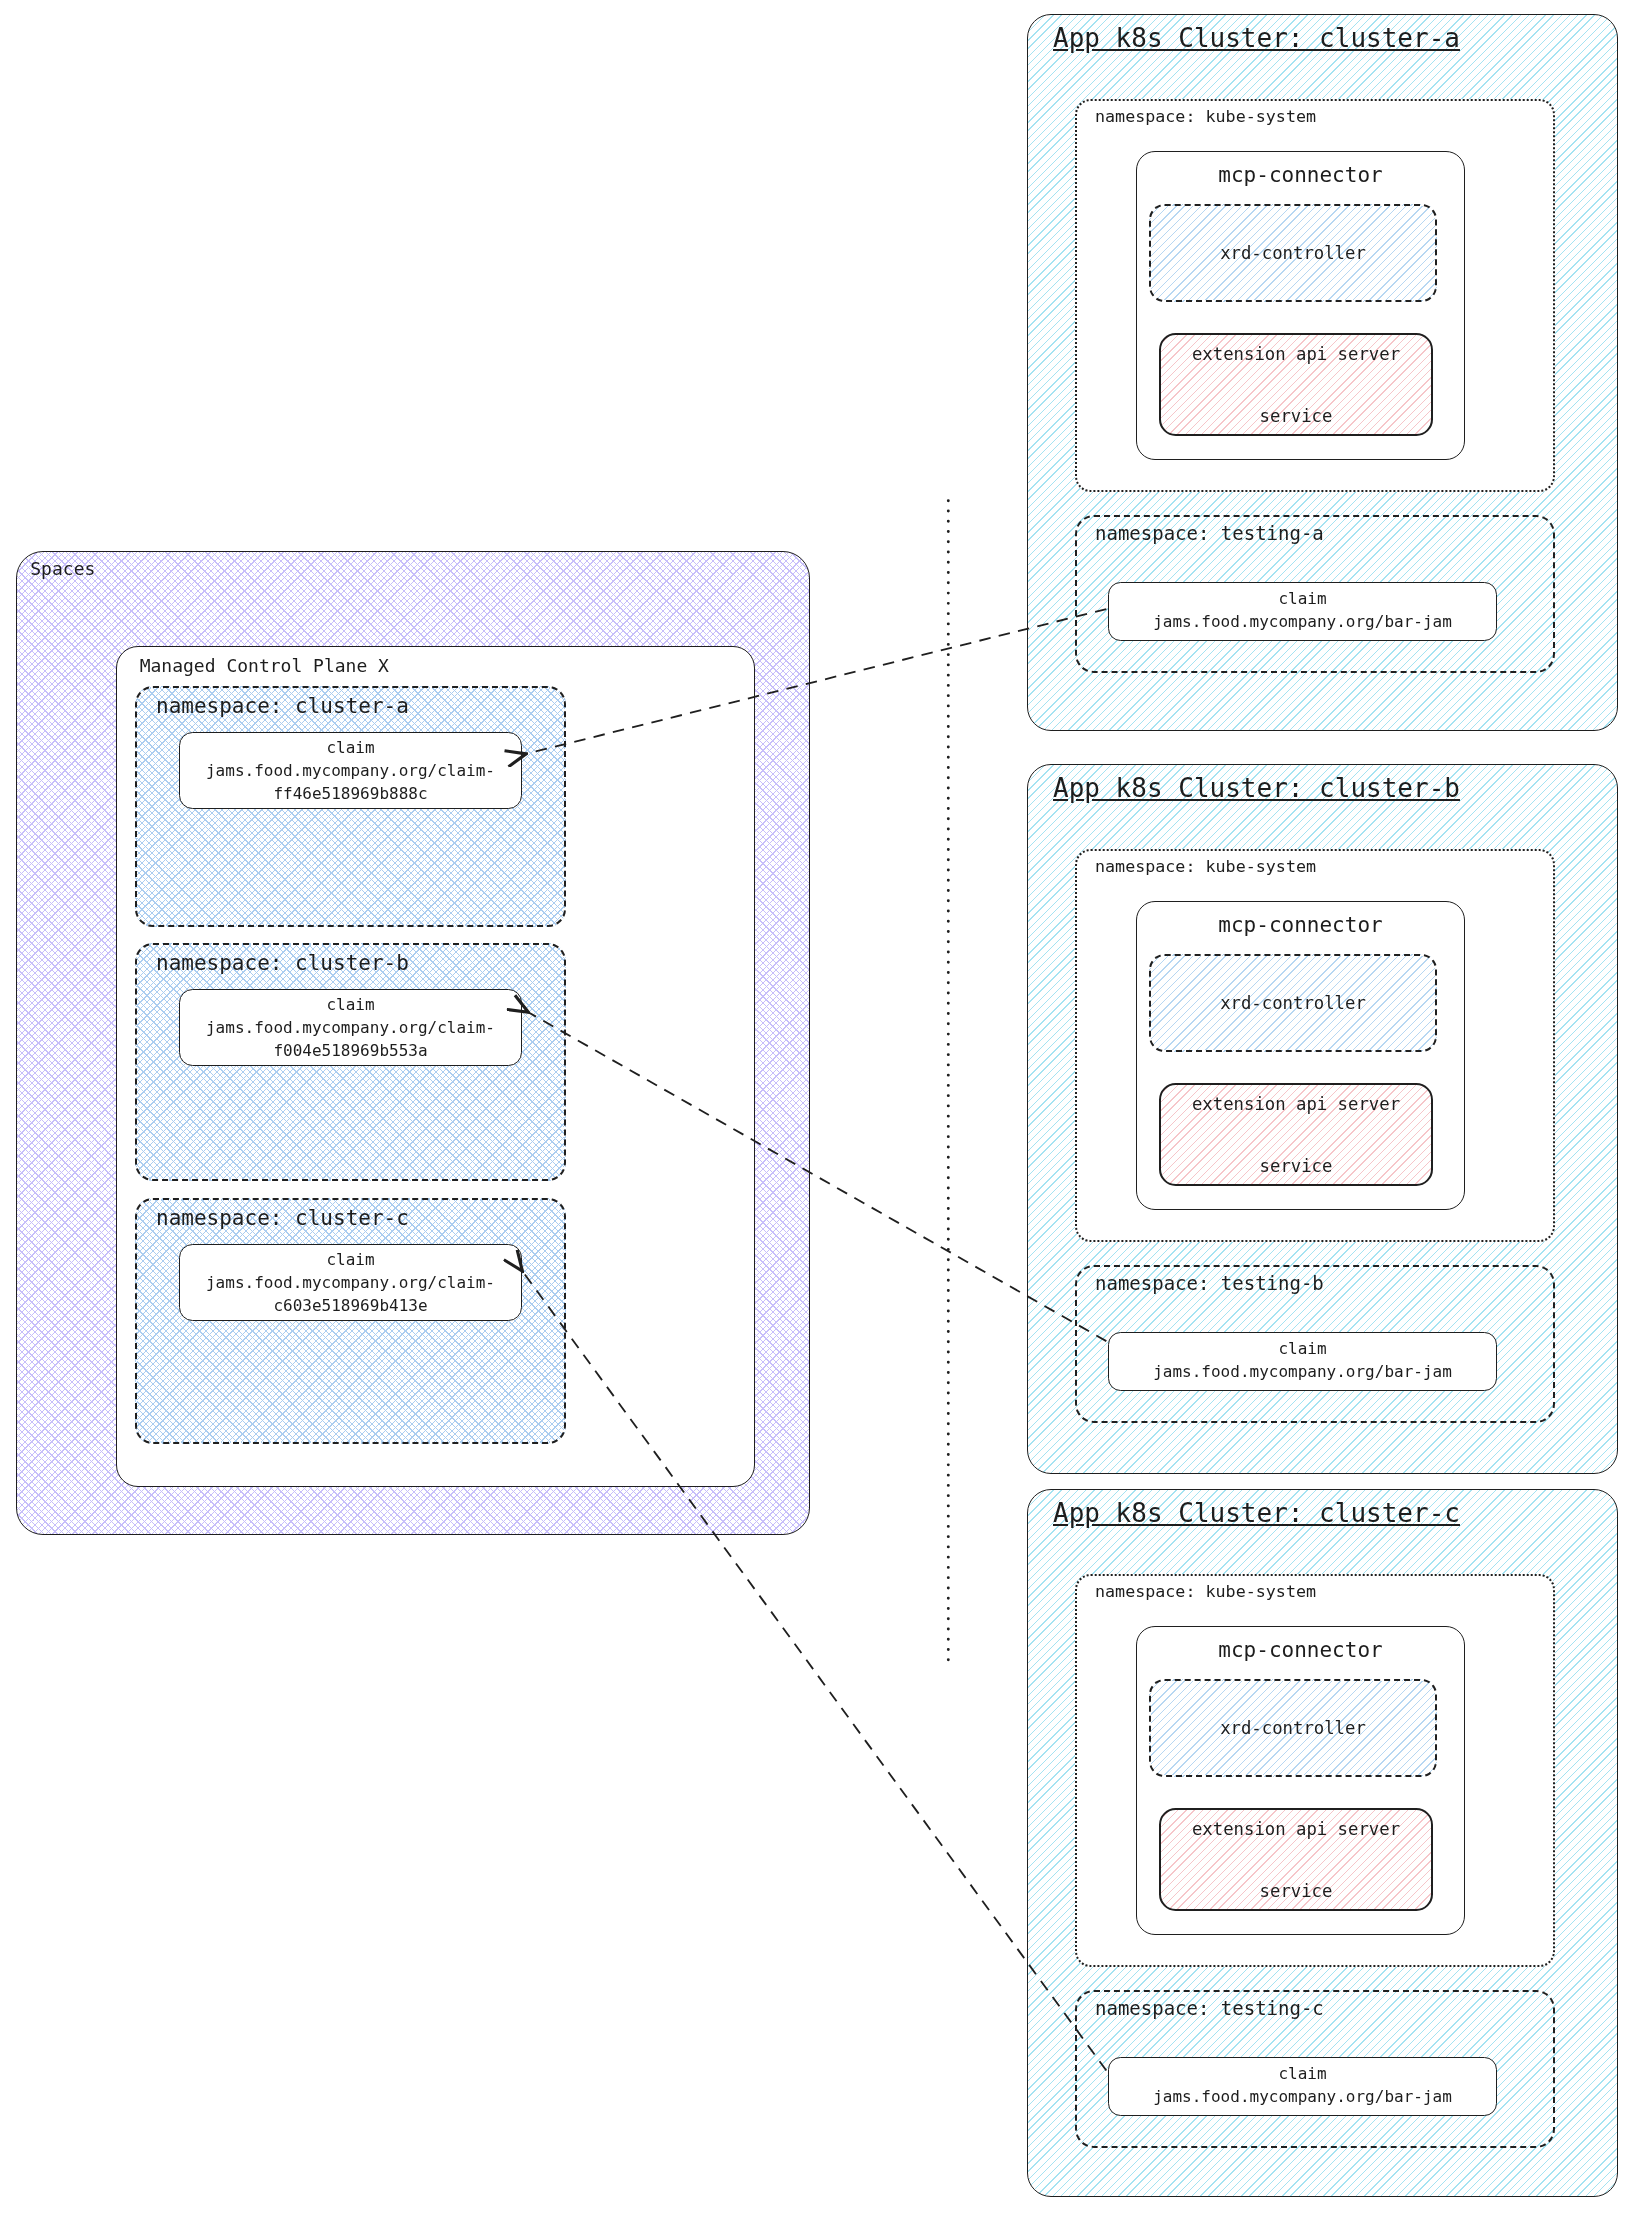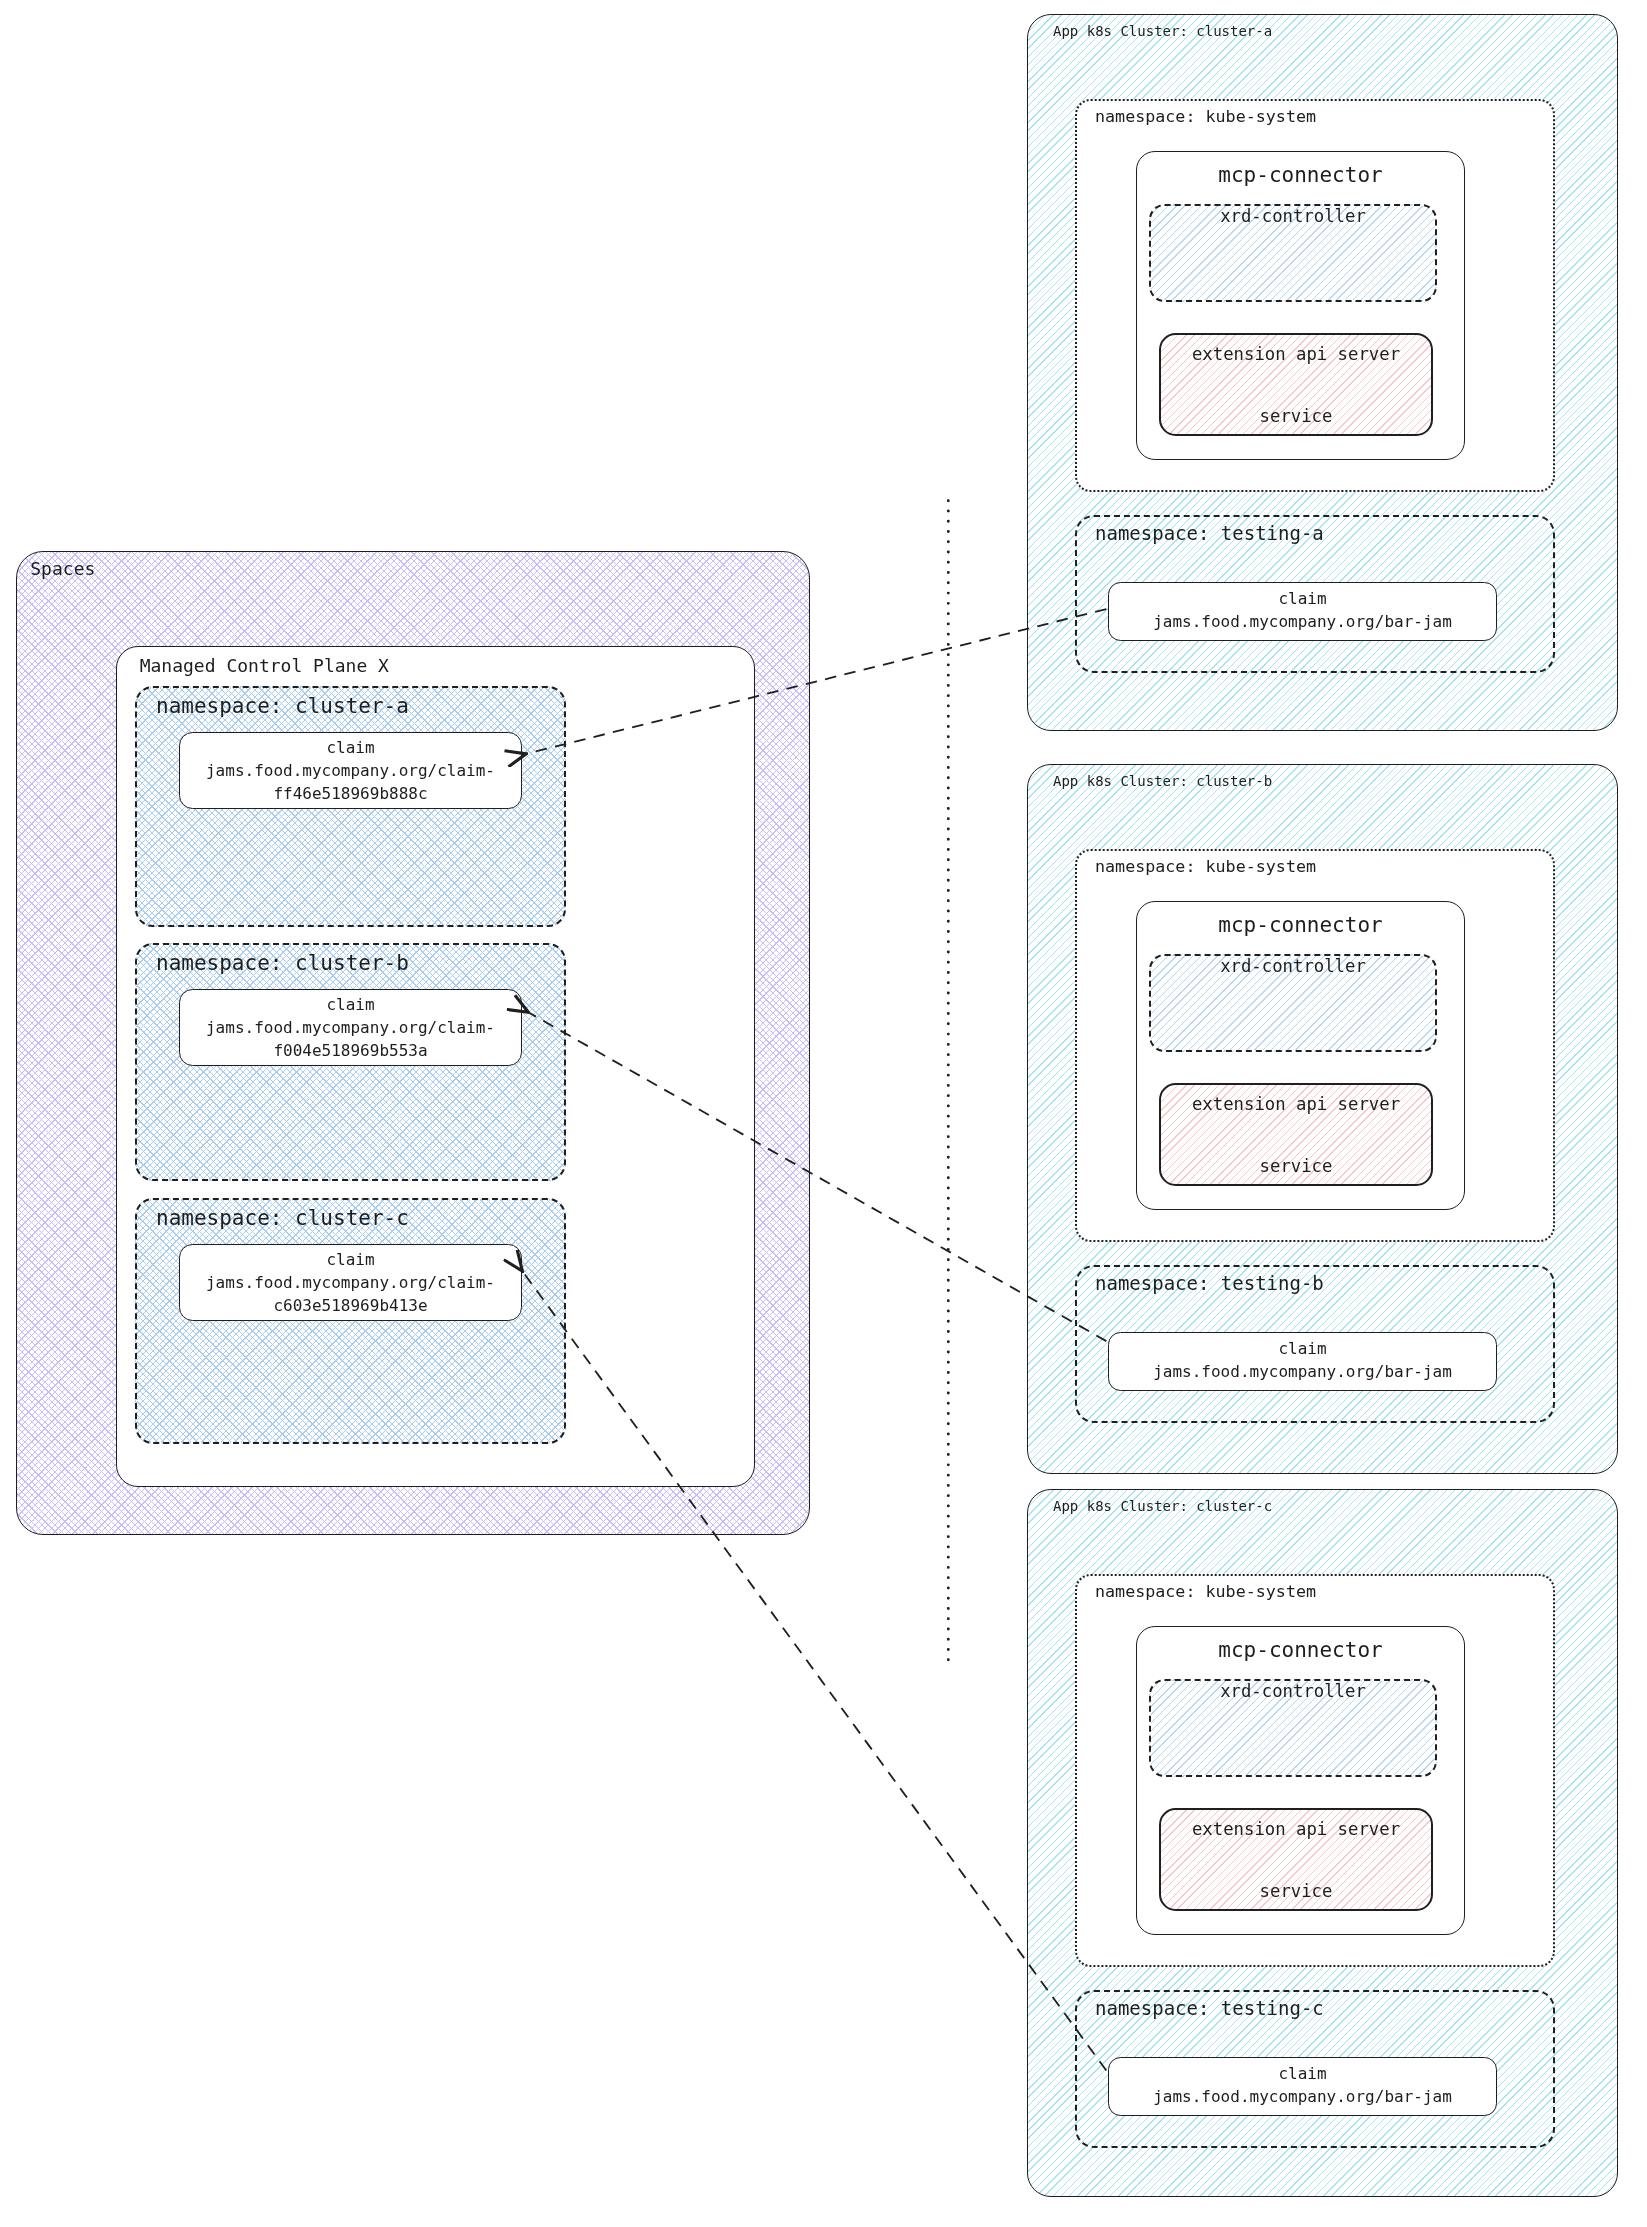--- a/index.html
+++ b/index.html
@@ -47,37 +47,37 @@
     border:1.6px solid var(--border);border-radius:13.6px;background:#fff;
     text-align:center;font-size:16px;line-height:23px;padding-top:3.1px;
   }
 
   
   .cluster{
     left:1027px;width:591px;
     border:1.6px solid var(--border);border-radius:24px;
     background-image:repeating-linear-gradient(135deg, var(--cluster-hatch) 0 1px, transparent 1px 5.8px);
   }
-  .cluster-title{left:25px;top:8.4px;font-size:14px;}
+  .cluster-title{left:25px;top:8.4px;font-size:26px;text-decoration:underline;}
   .kube-system{
     left:47px;top:84px;width:480px;height:393px;
     border:2.1px dotted var(--border);border-radius:15.7px;background:#fff;
   }
   .kube-label{left:18px;top:5.2px;font-size:16.7px;}
   .mcp-connector{
     left:108px;top:136px;width:329px;height:309px;
     border:1.6px solid var(--border);border-radius:19px;background:#fff;
     text-align:center;
   }
   .mcp-title{position:absolute;left:0;right:0;top:10.5px;font-size:21px;}
   .xrd{
     left:121px;top:189px;width:288px;height:98px;
     border:2.6px dashed var(--border);border-radius:15.7px;
     background-image:repeating-linear-gradient(135deg, var(--xrd-hatch) 0 1px, transparent 1px 5.8px);
-    display:flex;align-items:flex-start;justify-content:center;font-size:17.3px;
+    display:flex;align-items:center;justify-content:center;font-size:17.3px;
   }
   .ext-api{
     left:131px;top:318px;width:274px;height:103px;
     border:2.6px solid var(--border);border-radius:16.7px;
     background-image:repeating-linear-gradient(135deg, var(--ext-api-hatch) 0 1px, transparent 1px 5.8px);
     display:flex;flex-direction:column;align-items:center;justify-content:center;
     font-size:17.3px;line-height:22px;gap:40px;
   }
   .testing{
     left:47px;top:500px;width:480px;height:158px;

